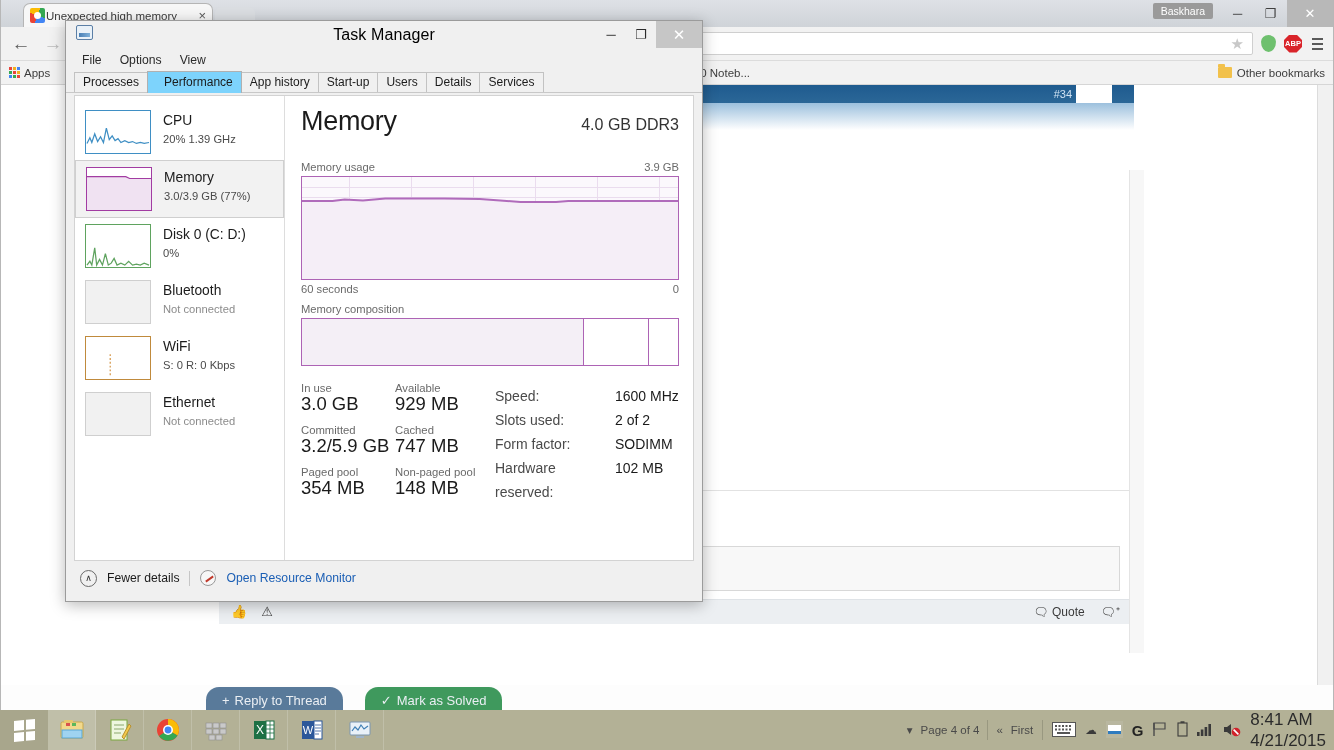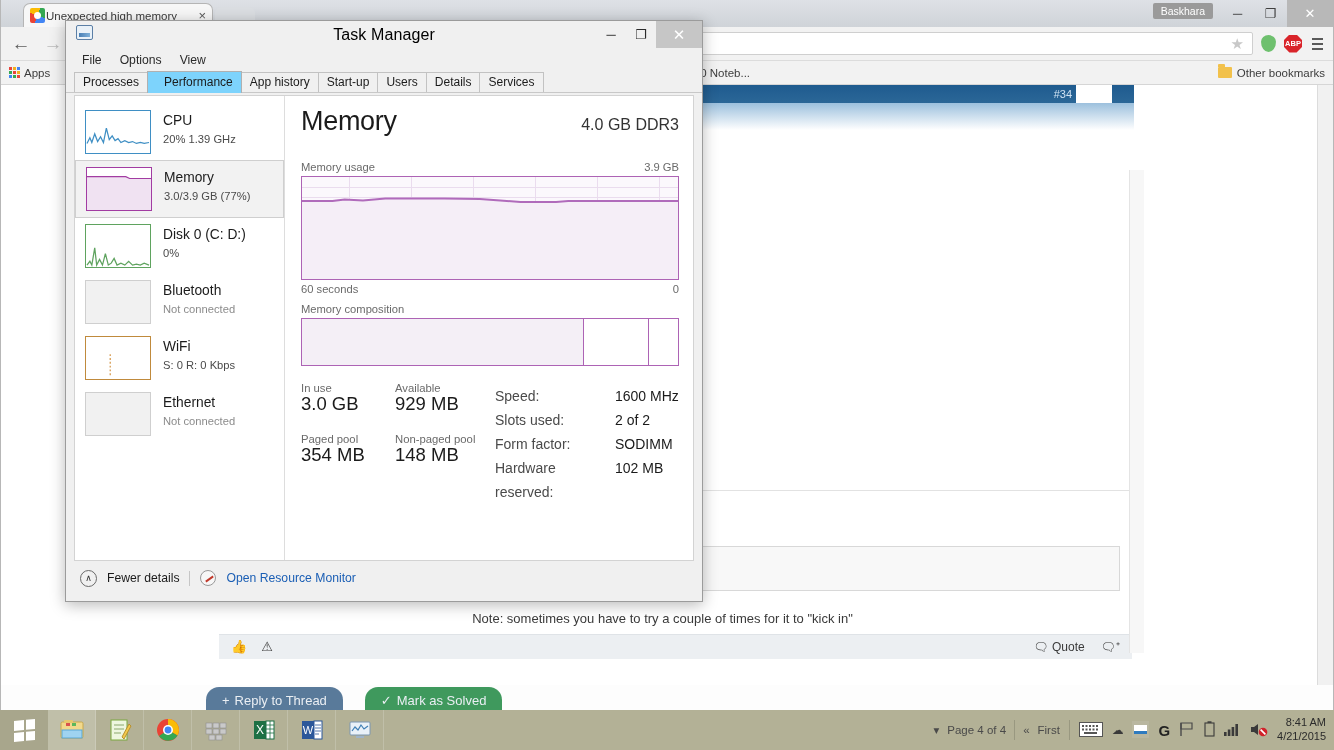--- a/index.html
+++ b/index.html
@@ -353,21 +353,21 @@
   .tb-item {
     width: 48px; height: 40px; display: flex; align-items: center; justify-content: center;
     border-right: 1px solid rgba(255,255,255,.18);
   }
   .tb-item.act { background: rgba(255,255,255,.18); }
   .tb-tray {
     margin-left: auto; display: flex; align-items: center; gap: 9px;
     padding-right: 8px; font-size: 11.5px; color: #3a3a3a;
   }
   .tray-sep { width: 1px; height: 20px; background: rgba(0,0,0,.14); }
-  .tb-clock { text-align: right; line-height: 1.25; font-size: 11px; color: #2b2b2b; }
+  .tb-clock { text-align: left; line-height: 1.25; font-size: 17px; color: #2b2b2b; }
   .pagebar { display: flex; align-items: center; gap: 8px; font-size: 11.5px; color: #4a4a4a; }
 
   
   .ic { width: 26px; height: 26px; display: block; }
 </style>
 </head>
 <body>
 
 <div id="screen">
   <div class="desktop"></div>
@@ -459,21 +459,20 @@
 
         <div style="height:150px"></div>
         <div class="divider-line"></div>
 
         <div class="serif-block">
           <span>y programs &amp; apps </span><u>where you can</u><span>; and only use those you really need.</span>
         </div>
         <div class="blue-bold">e in an (Admin) Command Prompt*:</div>
         <div class="code-box"></div>
 
-        <div class="note-line">Note: sometimes you have to try a couple of times for it to "kick in"</div>
 
         <div class="post-footer">
           <span class="pf-icons">
             <span>👍</span>
             <span>⚠</span>
           </span>
           <span class="pf-right">
             <span>🗨&nbsp;<span>Quote</span></span>
             <span>🗨⁺</span>
           </span>
@@ -647,20 +646,30 @@
               <div class="stat-col">
                 <div class="stat-lbl">In use</div>
                 <div class="stat-val">3.0 GB</div>
               </div>
               <div class="stat-col">
                 <div class="stat-lbl">Available</div>
                 <div class="stat-val">929 MB</div>
               </div>
             </div>
             <div class="stat-gap"></div>
+            <div class="stat-pair">
+              <div class="stat-col">
+                <div class="stat-lbl">Committed</div>
+                <div class="stat-val">3.2/5.9 GB</div>
+              </div>
+              <div class="stat-col">
+                <div class="stat-lbl">Cached</div>
+                <div class="stat-val">747 MB</div>
+              </div>
+            </div>
             <div class="stat-gap"></div>
             <div class="stat-pair">
               <div class="stat-col">
                 <div class="stat-lbl">Paged pool</div>
                 <div class="stat-val">354 MB</div>
               </div>
               <div class="stat-col">
                 <div class="stat-lbl">Non-paged pool</div>
                 <div class="stat-val">148 MB</div>
               </div>

